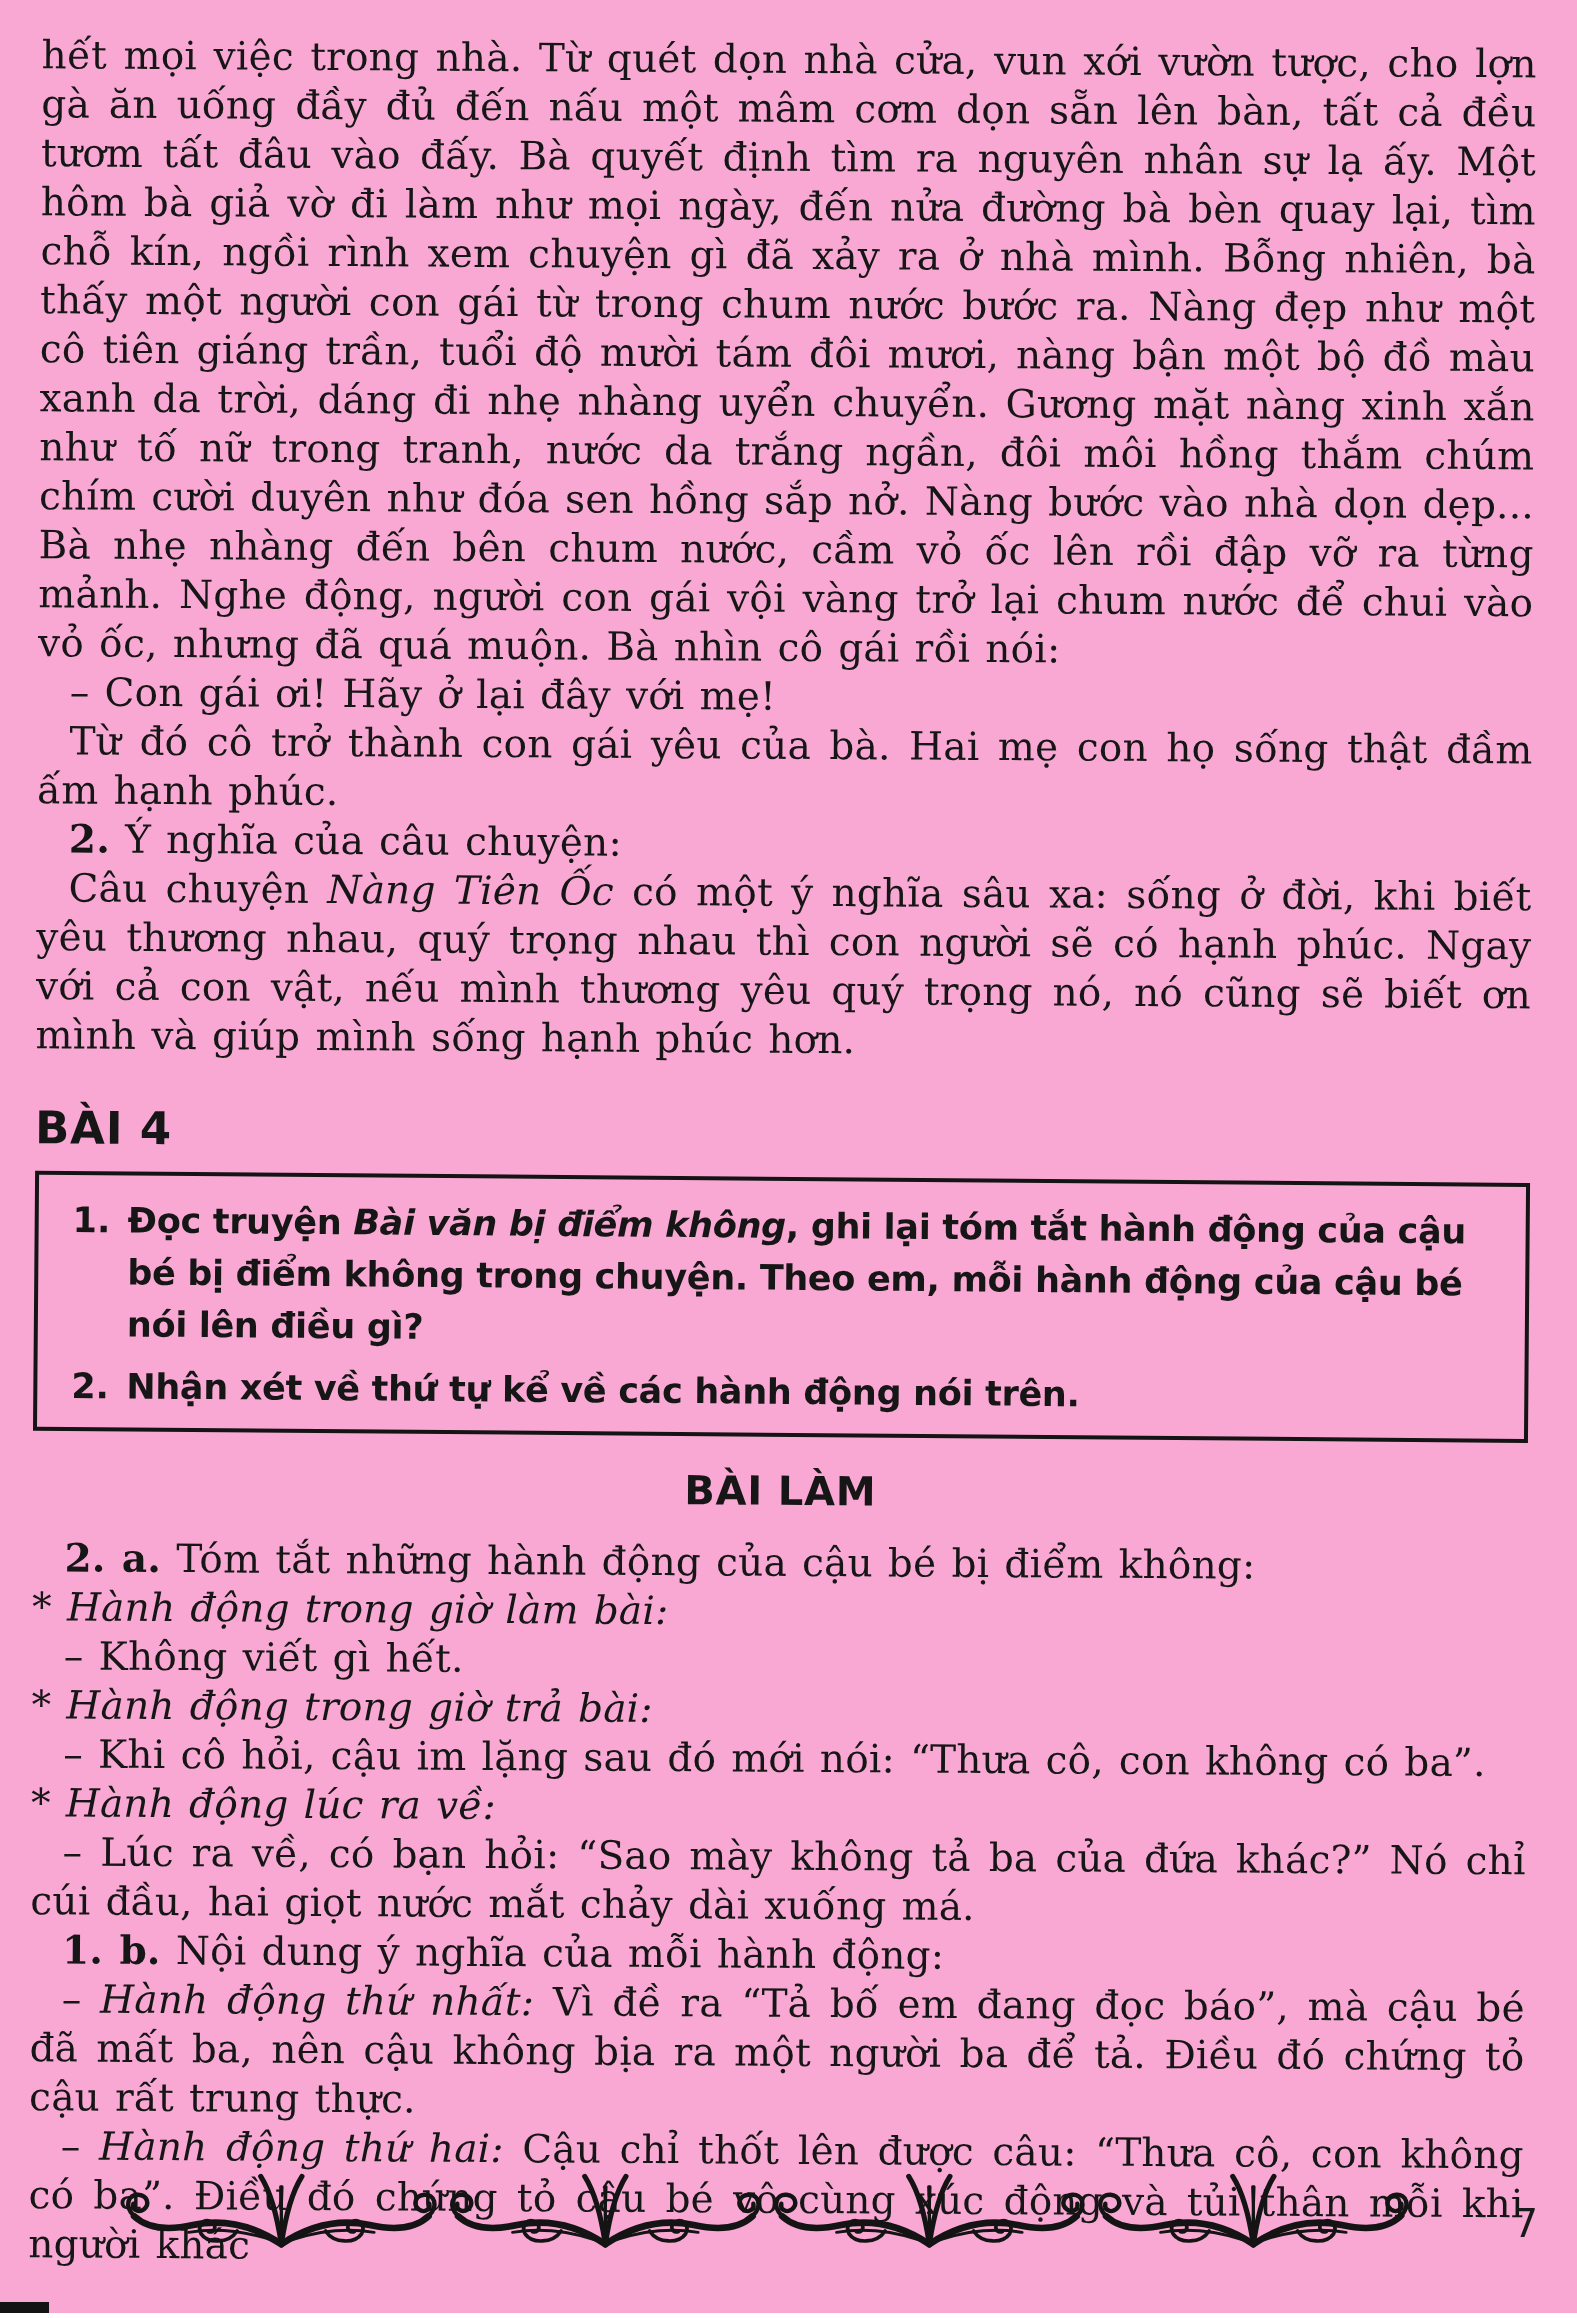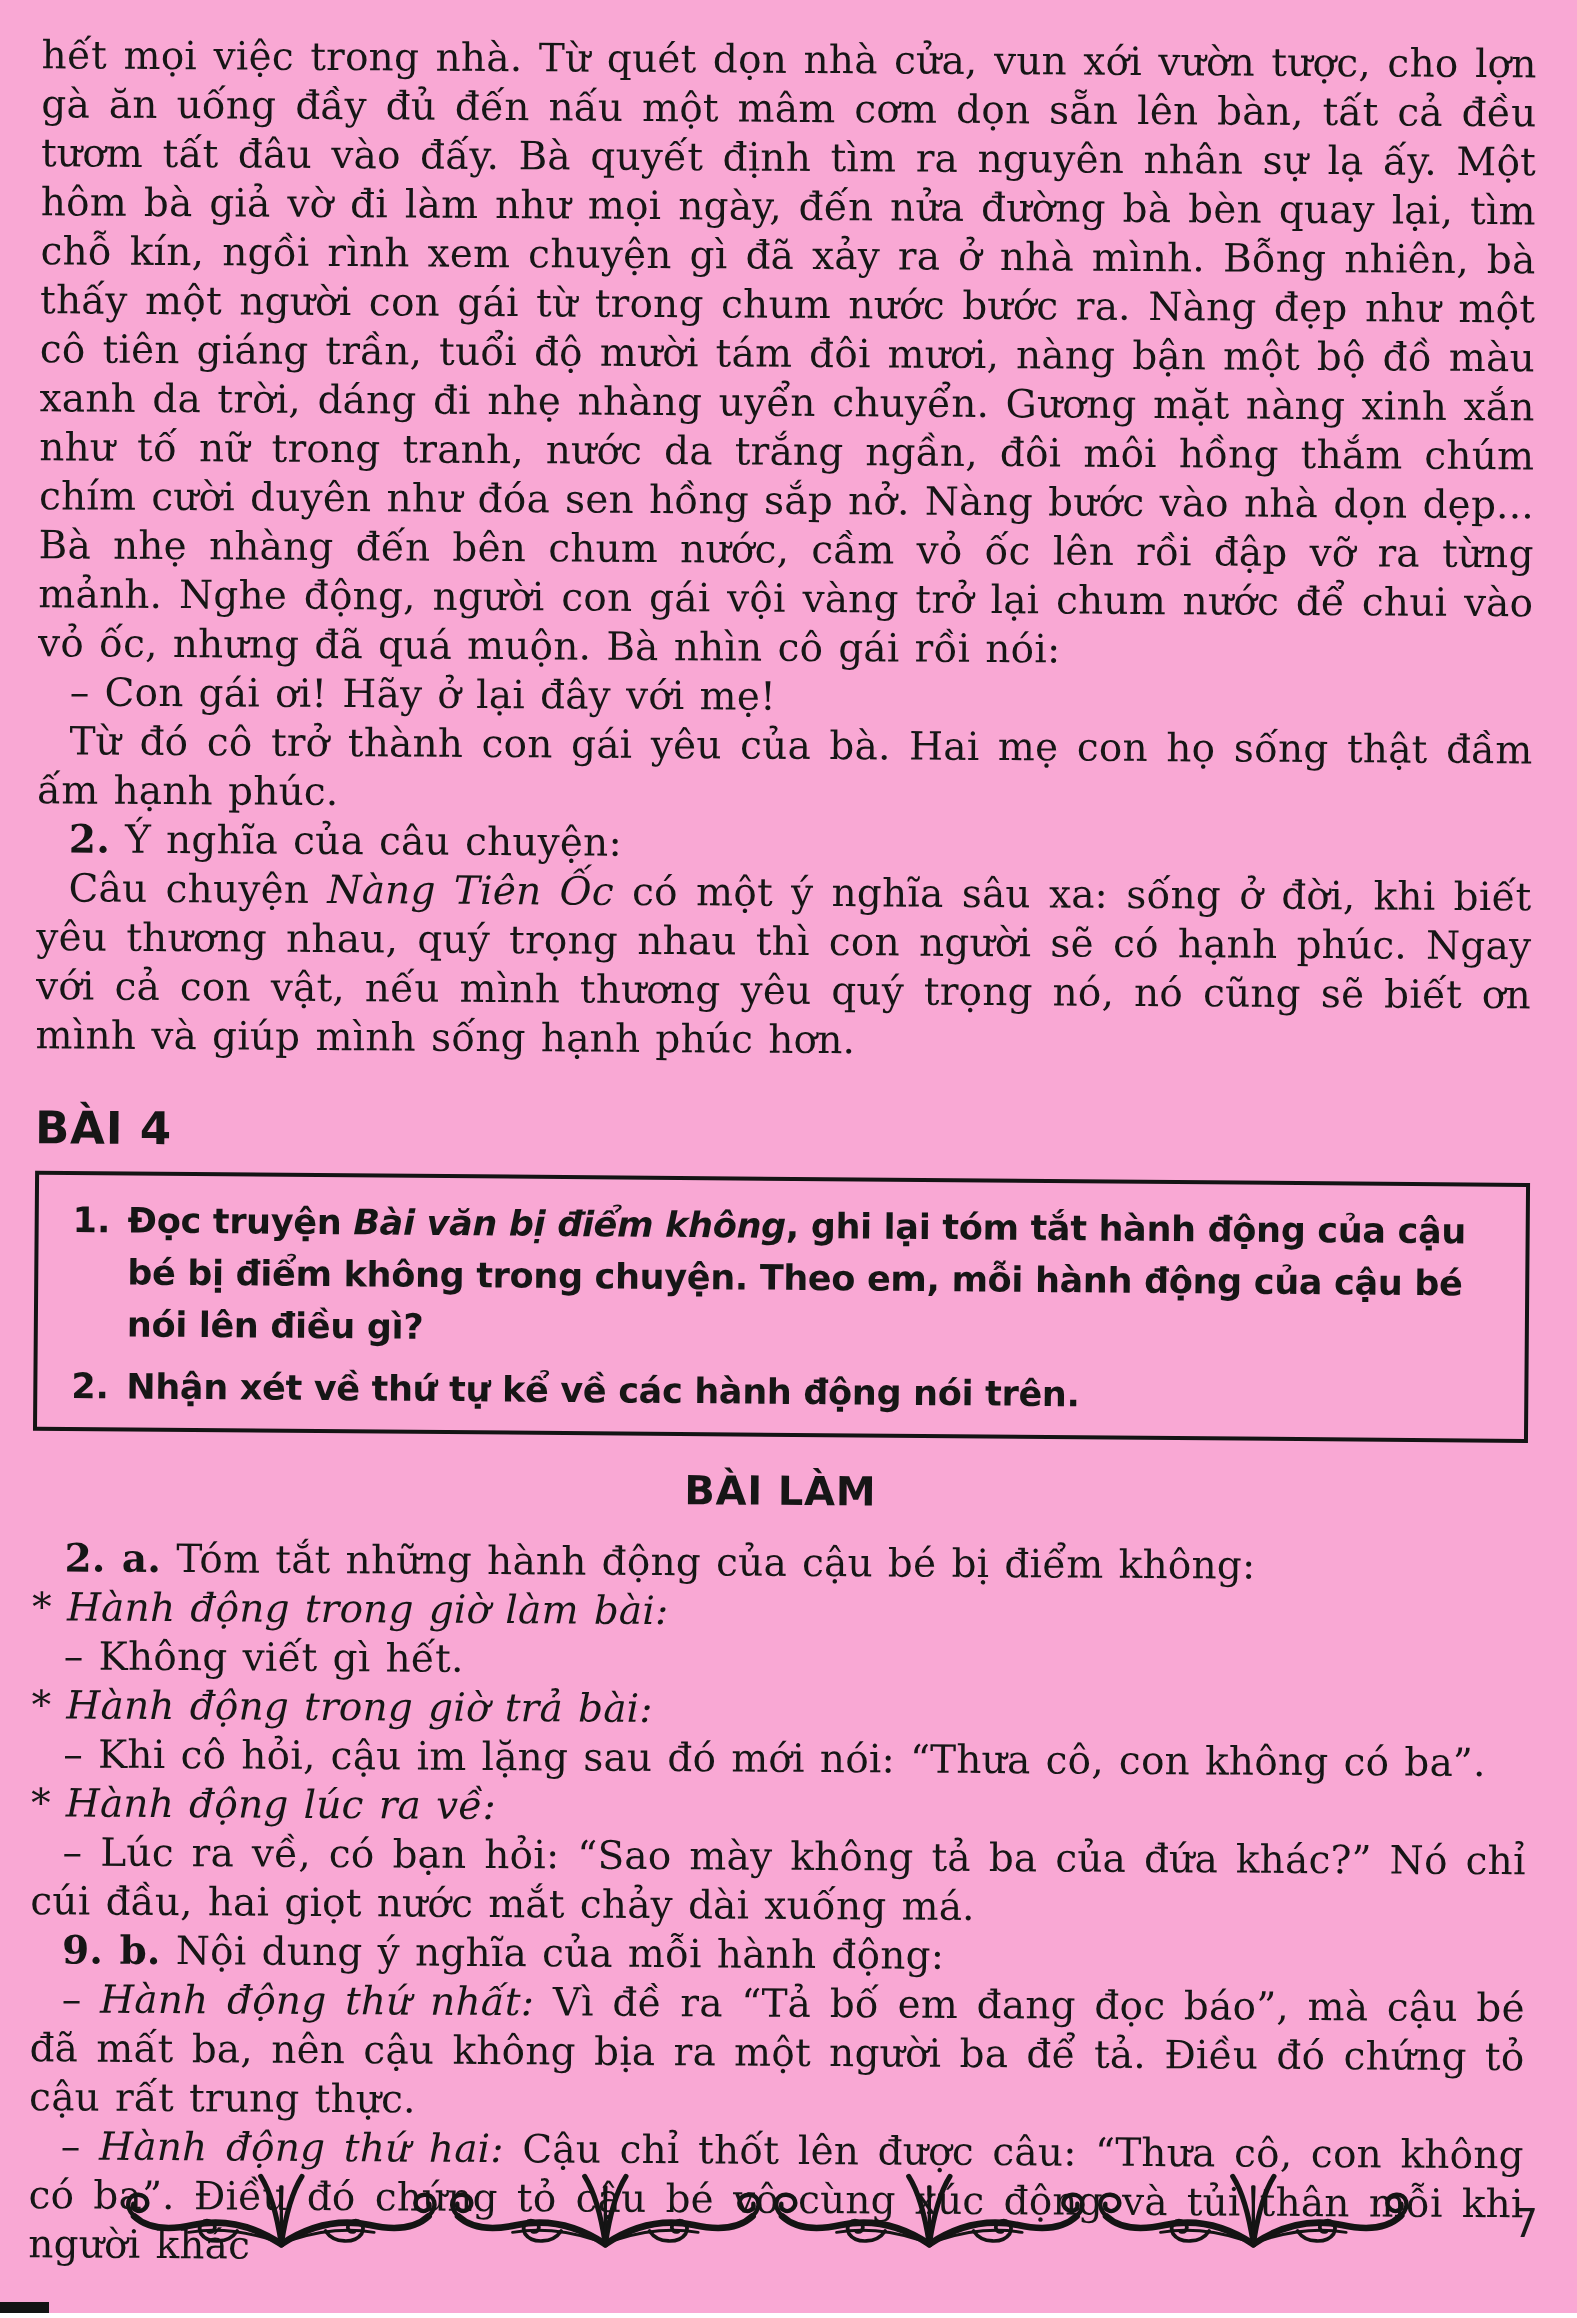--- a/index.html
+++ b/index.html
@@ -108,21 +108,21 @@
 
       <p class="body-par noj em">* Hành động trong giờ làm bài:</p>
       <p class="body-par noj indent">– Không viết gì hết.</p>
 
       <p class="body-par noj em">* Hành động trong giờ trả bài:</p>
       <p class="body-par noj indent">– Khi cô hỏi, cậu im lặng sau đó mới nói: “Thưa cô, con không có ba”.</p>
 
       <p class="body-par noj em">* Hành động lúc ra về:</p>
       <p class="body-par indent">– Lúc ra về, có bạn hỏi: “Sao mày không tả ba của đứa khác?” Nó chỉ cúi đầu, hai giọt nước mắt chảy dài xuống má.</p>
 
-      <p class="body-par noj indent"><b>9. b.</b><span> Nội dung ý nghĩa của mỗi hành động:</span></p>
+      <p class="body-par noj indent"><b>1. b.</b><span> Nội dung ý nghĩa của mỗi hành động:</span></p>
 
       <p class="body-par indent"><span>– </span><span class="em">Hành động thứ nhất:</span><span> Vì đề ra “Tả bố em đang đọc báo”, mà cậu bé đã mất ba, nên cậu không bịa ra một người ba để tả. Điều đó chứng tỏ cậu rất trung thực.</span></p>
 
       <p class="body-par indent"><span>– </span><span class="em">Hành động thứ hai:</span><span> Cậu chỉ thốt lên được câu: “Thưa cô, con không có ba”. Điều đó chứng tỏ cậu bé vô cùng xúc động và tủi thân mỗi khi người khác</span></p>
     </div>
 
   </div>
 
   <div class="footer">
     <svg class="flourish" viewBox="0 0 1760 110" preserveAspectRatio="xMidYMid meet" xmlns="http://www.w3.org/2000/svg">

